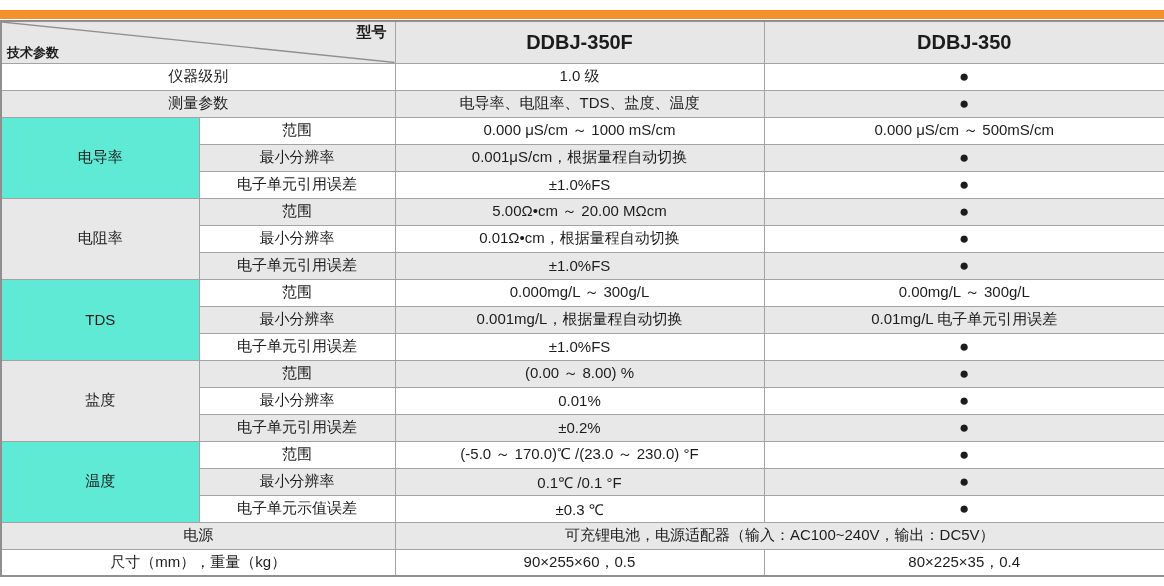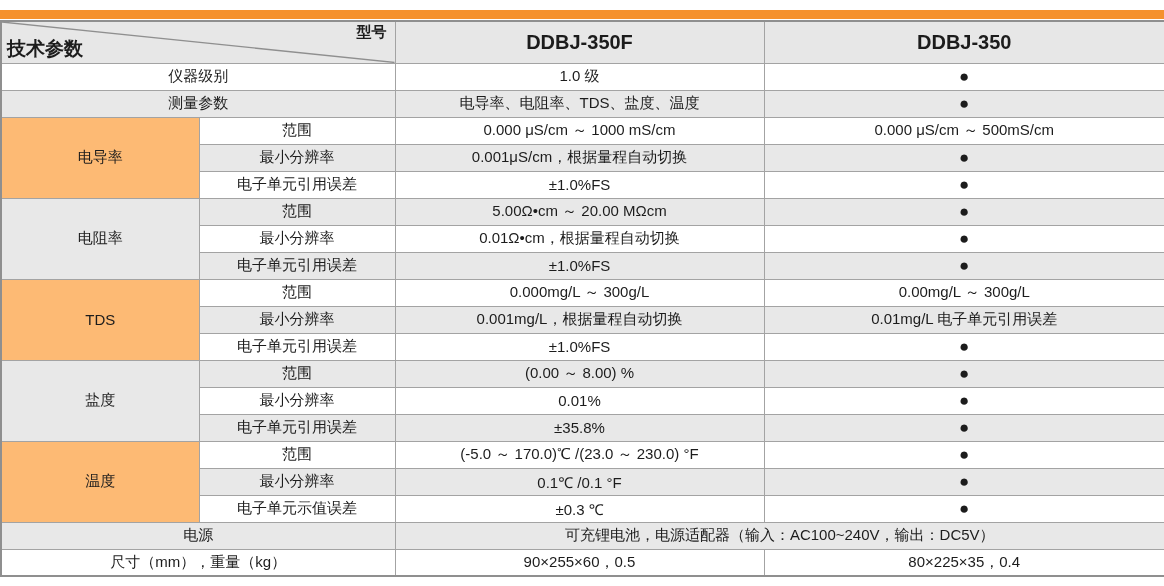--- a/index.html
+++ b/index.html
@@ -8,23 +8,23 @@
   .accent-bar { position:absolute; top:10px; left:0; width:1164px; height:9px; }
   table.spec { position:absolute; top:20px; left:0; width:1164px; border-collapse:collapse; table-layout:fixed; }
   table.spec { border:2px solid #8f8f8f; }
   td, th { border:1px solid #a3a3a3; text-align:center; vertical-align:middle; color:#1c1c1c;
            font-size:15px; height:27px; padding:0 4px; overflow:hidden; white-space:nowrap; }
   tr.header-row td, tr.header-row th { height:42px; background:#e7e7e7; }
   th.model { font-weight:bold; font-size:20px; }
   td.corner { position:relative; padding:12px; }
   td.corner svg { position:absolute; top:0; left:0; width:100%; height:100%; }
   .corner-top { position:absolute; top:1px; right:8px; font-weight:bold; font-size:15px; }
-  .corner-bottom { position:absolute; bottom:1px; left:5px; font-weight:bold; font-size:19px; }
+  .corner-bottom { position:absolute; bottom:1px; left:5px; font-weight:bold; font-size:13px; }
   tr.alt td { background:#e8e8e8;text-align:center; }
-  td.group { background:#fdba74; }
+  td.group { background:#5eead4; }
   td.bullet { font-size:17px; line-height:1; }
 </style>
 </head>
 <body>
 
 <div class="page">
   <div class="accent-bar" style="background:#F5912D;"></div>
 
   <table class="spec">
     <colgroup>
@@ -116,21 +116,21 @@
       <td>(0.00 ～ 8.00) %</td>
       <td class="bullet">●</td>
     </tr>
     <tr>
       <td>最小分辨率</td>
       <td>0.01%</td>
       <td class="bullet">●</td>
     </tr>
     <tr class="alt">
       <td>电子单元引用误差</td>
-      <td>±35.8%</td>
+      <td>±0.2%</td>
       <td class="bullet">●</td>
     </tr>
 
     <tr>
       <td rowspan="3" class="group">温度</td>
       <td>范围</td>
       <td>(-5.0 ～ 170.0)℃ /(23.0 ～ 230.0) °F</td>
       <td class="bullet">●</td>
     </tr>
     <tr class="alt">

